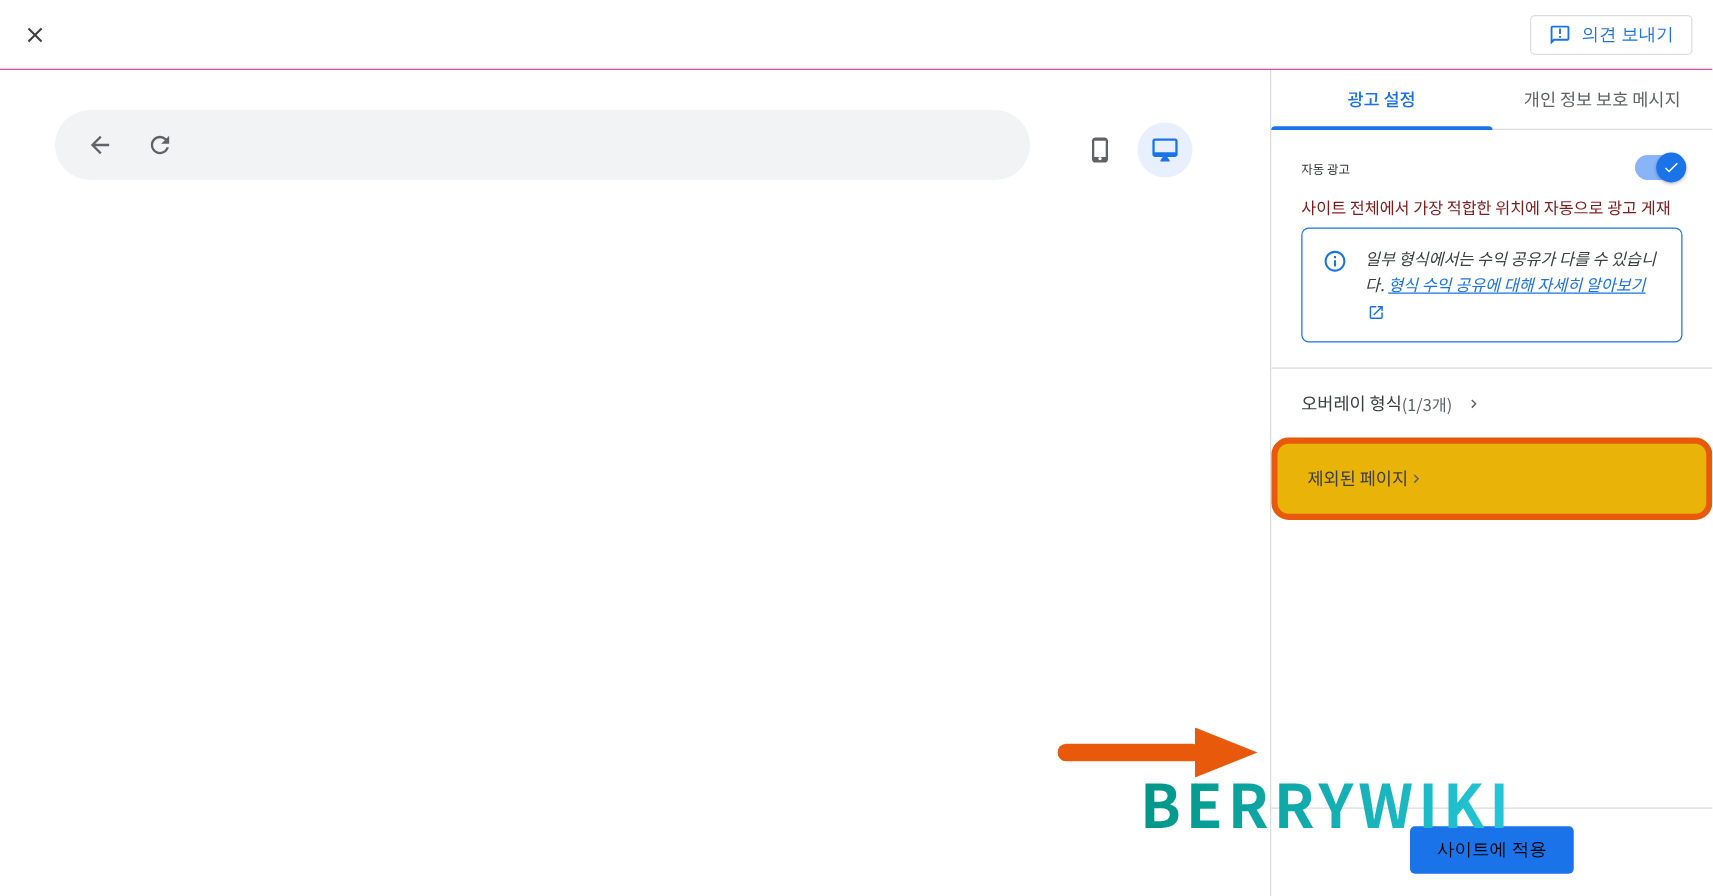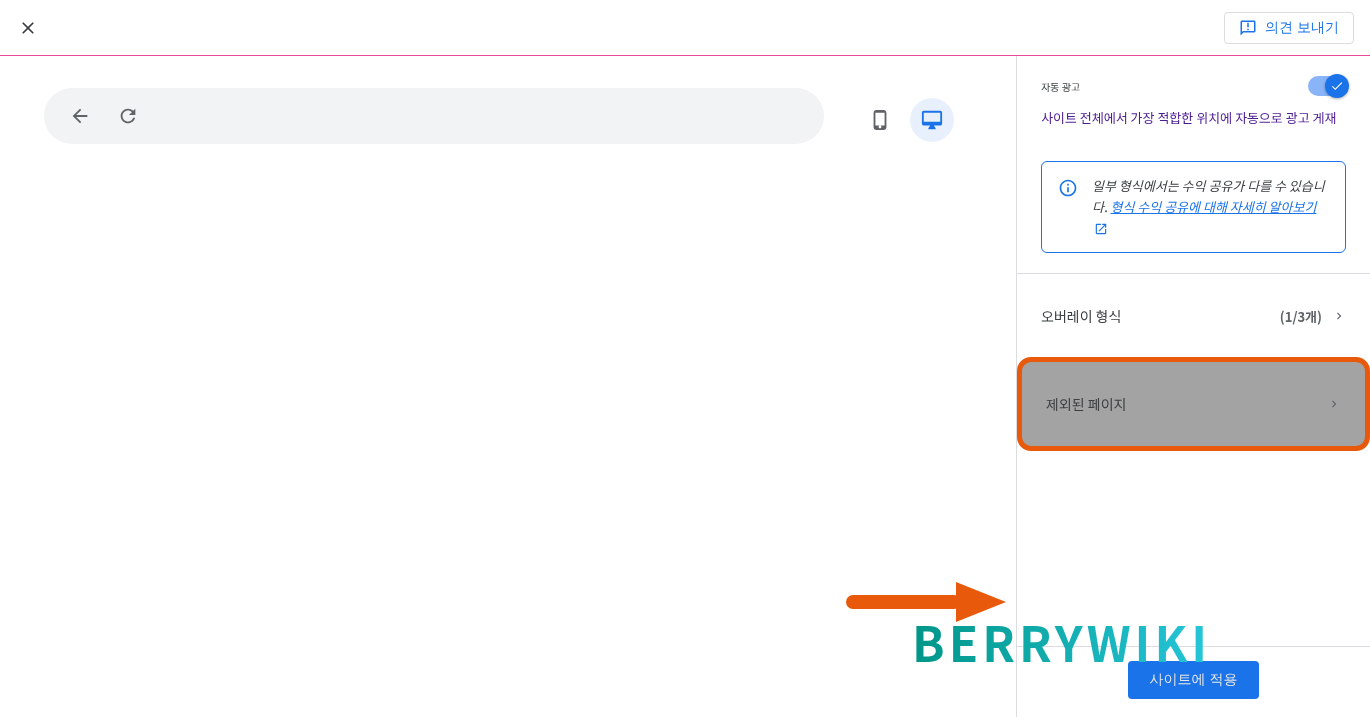--- a/index.html
+++ b/index.html
@@ -24,41 +24,41 @@
 .tab.active { color: #1a73e8; font-weight: 500; }
 .tab.active::after { content: ''; position: absolute; bottom: -1px; left: 0; right: 0; height: 3px; background: #1a73e8; border-radius: 3px 3px 0 0; }
 
 .panel { flex: 1; overflow-y: auto; }
 .section { padding: 20px 24px; }
 .auto-ads-row { display: flex; justify-content: space-between; align-items: center; margin-bottom: 12px; }
 .auto-ads-label { font-size: 10px; color: #3c4043; }
 .toggle { width: 38px; height: 20px; background: #8ab4f8; border-radius: 10px; position: relative; cursor: pointer; }
 .toggle-knob { position: absolute; right: -3px; top: -2px; width: 24px; height: 24px; background: #1a73e8; border-radius: 50%; display: flex; align-items: center; justify-content: center; box-shadow: 0 1px 3px rgba(0,0,0,0.3); }
 .toggle-knob svg { width: 14px; height: 14px; }
-.auto-ads-desc { font-size: 13px; color: #4c1d95; line-height: 1.6; margin-bottom: 32px; }
+.auto-ads-desc { font-size: 13px; color: #7f1d1d; line-height: 1.6; margin-bottom: 5px; }
 
 .info-box { border: 1px solid #1a73e8; border-radius: 6px; padding: 14px 16px; display: flex; gap: 14px; align-items: flex-start; }
 .info-icon { width: 20px; height: 20px; color: #1a73e8; flex-shrink: 0; margin-top: 2px; }
 .info-text { font-size: 13px; color: #3c4043; line-height: 1.6; font-style: italic; }
 .info-text a { color: #1a73e8; text-decoration: underline; }
 .ext-icon { display: inline-block; vertical-align: text-bottom; width: 14px; height: 14px; color: #1a73e8; margin-left: 2px; }
 
-.list-item { padding: 32px 24px; border-top: 1px solid #dadce0; display: flex; align-items: center; justify-content: space-between; cursor: pointer; font-size: 14px; color: #3c4043; }
+.list-item { padding: 18px 24px; border-top: 1px solid #dadce0; display: flex; align-items: center; justify-content: flex-start; cursor: pointer; font-size: 14px; color: #3c4043; }
 .list-item .meta { display: flex; align-items: center; gap: 10px; color: #5f6368; }
-.list-item .meta .count { font-size: 13px; font-weight: bold; }
+.list-item .meta .count { font-size: 13px; }
 .chev { width: 14px; height: 14px; color: #5f6368; }
 
-.highlighted { border: 5px solid #e8590c; border-radius: 14px; background: #a3a3a3; margin: -1px 0; }
+.highlighted { border: 5px solid #e8590c; border-radius: 14px; background: #eab308; margin: -1px 0; }
 
 .arrow-overlay { position: absolute; left: 846px; top: 526px; width: 160px; height: 40px; z-index: 10; }
 
 .watermark { position: absolute; left: 912px; top: 606px; font-size: 48px; font-weight: 700; letter-spacing: 4px; background: linear-gradient(90deg, #009688 0%, #26c6da 100%); -webkit-background-clip: text; background-clip: text; -webkit-text-fill-color: transparent; color: transparent; z-index: 5; }
 
 .apply-bar { padding: 14px 0 18px; display: flex; justify-content: center; border-top: 1px solid #dadce0; }
-.apply-btn { background: #1a73e8; color: #e5e5e5; border: none; padding: 10px 22px; border-radius: 4px; font-size: 14px; cursor: pointer; font-weight: 500; }
+.apply-btn { background: #1a73e8; color: #000000; border: none; padding: 10px 22px; border-radius: 4px; font-size: 14px; cursor: pointer; font-weight: 500; }
 </style>
 </head>
 <body>
 
 <div class="top-bar">
   <div class="close-btn">
     <svg viewBox="0 0 24 24" width="20" height="20">
         <path fill="currentColor" d="M19 6.41L17.59 5 12 10.59 6.41 5 5 6.41 10.59 12 5 17.59 6.41 19 12 13.41 17.59 19 19 17.59 13.41 12z"></path>
       </svg>
   </div>
@@ -97,20 +97,24 @@
       </div>
     </div>
 
     <svg class="arrow-overlay" viewBox="0 0 160 40">
       <rect x="0" y="13" width="115" height="14" rx="7" fill="#e8590c"></rect>
       <polygon points="110,0 160,20 110,40" fill="#e8590c"></polygon>
     </svg>
   </div>
 
   <div class="sidebar">
+    <div class="tabs">
+      <div class="tab active">광고 설정</div>
+      <div class="tab">개인 정보 보호 메시지</div>
+    </div>
     <div class="panel">
       <div class="section">
         <div class="auto-ads-row">
           <div class="auto-ads-label">자동 광고</div>
           <div class="toggle">
             <div class="toggle-knob">
               <svg viewBox="0 0 24 24">
                   <path fill="#fff" d="M9 16.17L4.83 12l-1.42 1.41L9 19 21 7l-1.41-1.41z"></path>
                 </svg>
             </div>

